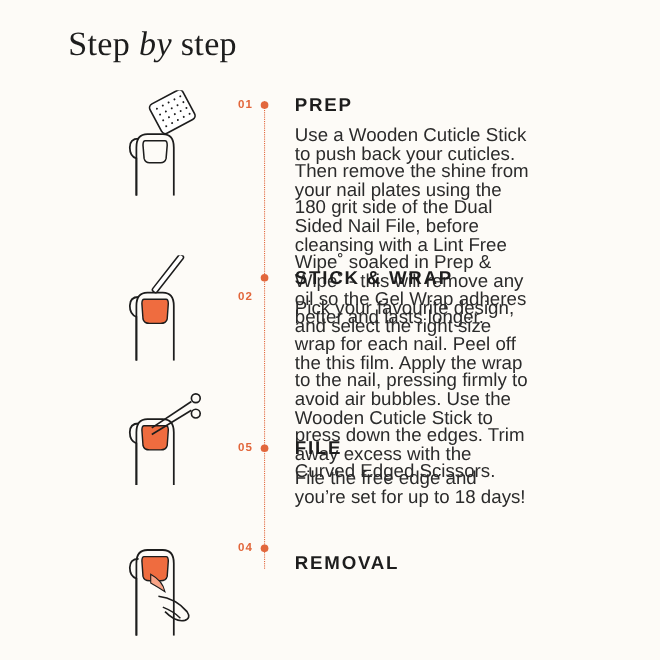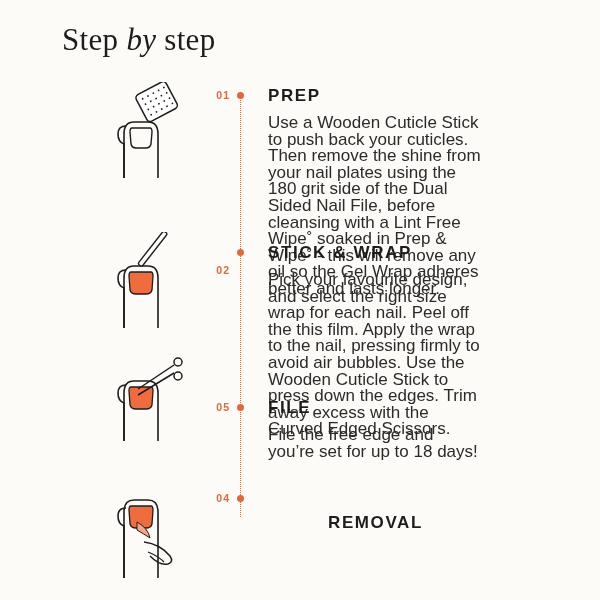--- a/index.html
+++ b/index.html
@@ -208,18 +208,18 @@
 
         <path d="M27 24 L47 24 Q49 24 49 28 L48 42 Q47 46 42 46 L32 46 Q27 46 26 42 L25 28 Q25 24 27 24 Z" fill="#ef6c3f" stroke="#1d1d1d" stroke-width="1.3"></path>
         <path d="M33 40 Q44 46 46 56 Q40 52 33 48 Z" fill="#f8a487" stroke="#1d1d1d" stroke-width="1"></path>
 
         <path d="M40 60 Q56 62 66 74 Q70 80 64 82 Q56 84 46 74" fill="none" stroke="#1d1d1d" stroke-width="1.5"></path>
         <path d="M44 70 Q54 74 60 80" fill="none" stroke="#1d1d1d" stroke-width="1.3"></path>
       </svg>
     </div>
     <div class="step-num" style="top:492px;">04</div>
     <div class="dot" style="top:495px;"></div>
-    <div class="step-body" style="top:513px;text-align:center;">
+    <div class="step-body" style="top:502px;">
       <p class="step-head">REMOVAL</p>
     </div>
   </div>
 
 </div>
 
 </body></html>

